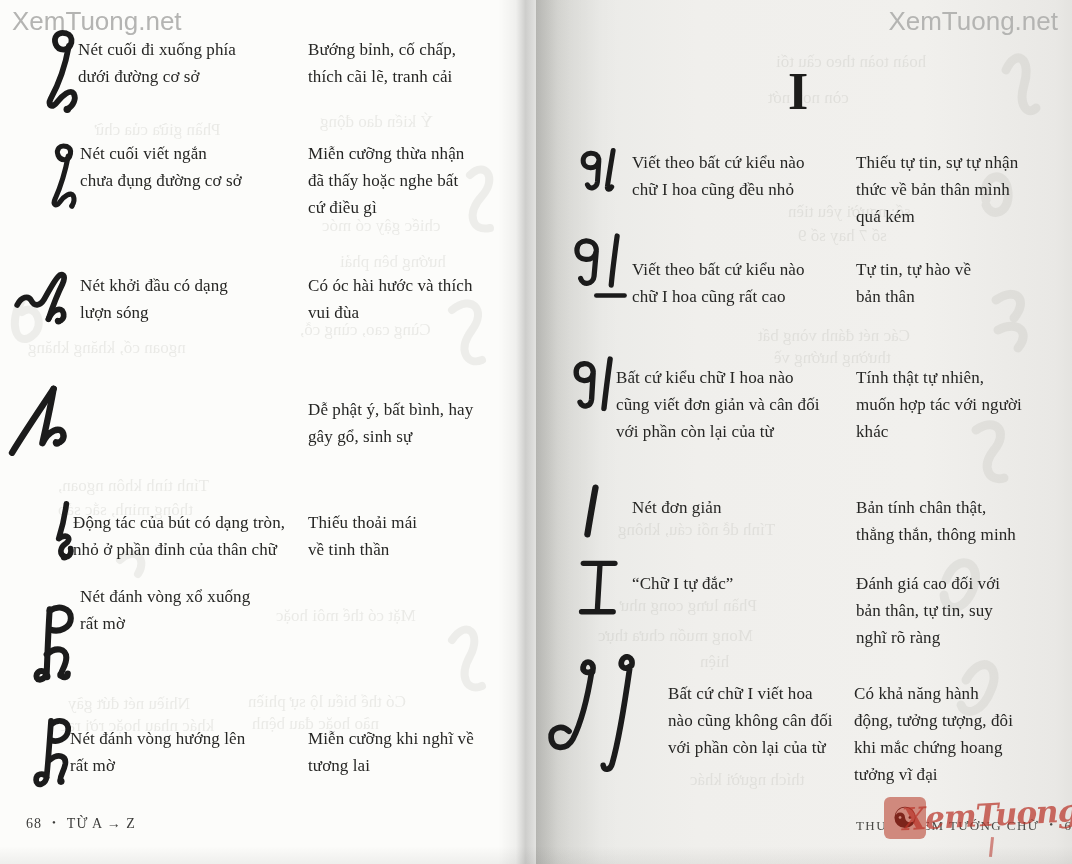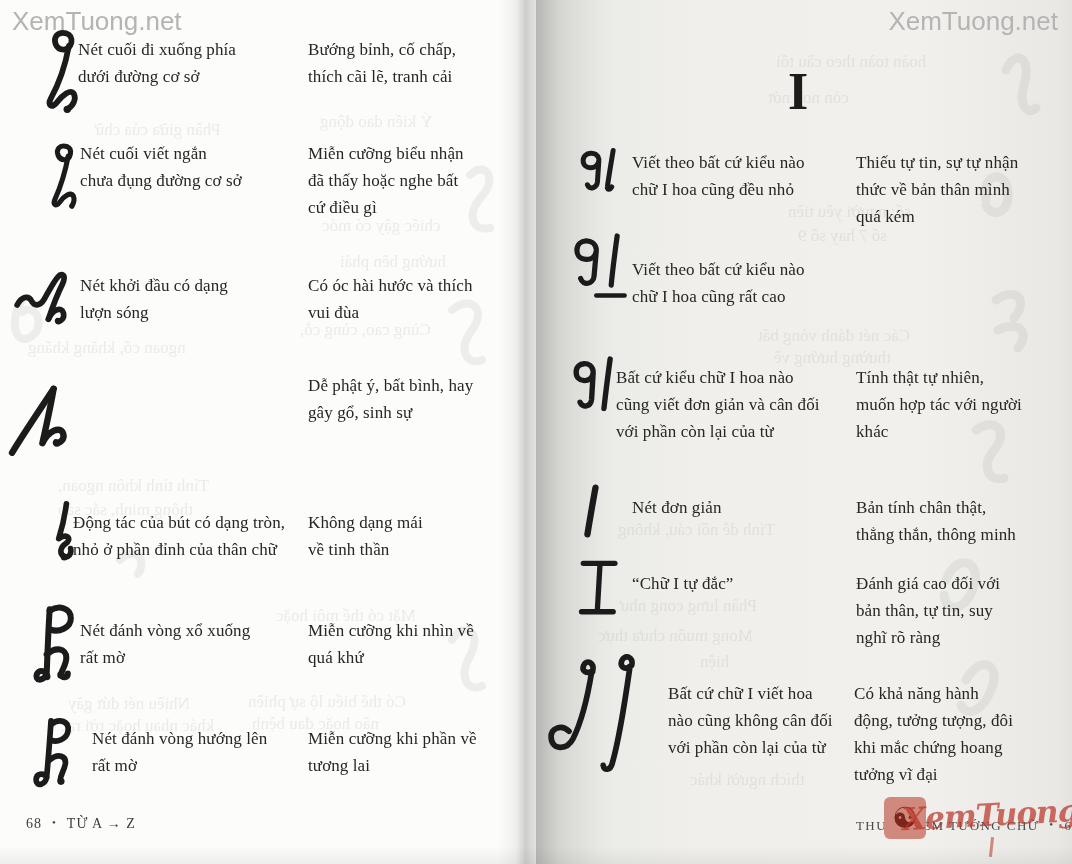--- a/index.html
+++ b/index.html
@@ -96,21 +96,21 @@
       <svg viewBox="0 0 80 100">
           <g fill="none" stroke="#1b1b1b" stroke-width="7" stroke-linecap="round" stroke-linejoin="round">
         <path d="M48,8 C38,5 33,12 36,20 C39,28 51,29 53,18 C54,12 51,9 48,8"></path>
         <path d="M50,21 C46,42 40,62 32,80 C28,88 33,92 38,85 C44,76 54,70 57,76 C59,81 57,87 55,90"></path>
       </g>
           <circle cx="55" cy="90" r="3.5" fill="#1b1b1b"></circle>
         </svg>
     </div>
     <div class="feature" style="left:80px;top:140px">Nét cuối viết ngắn
 chưa đụng đường cơ sở</div>
-    <div class="meaning" style="left:308px;top:140px">Miễn cưỡng biểu nhận
+    <div class="meaning" style="left:308px;top:140px">Miễn cưỡng thừa nhận
 đã thấy hoặc nghe bất
 cứ điều gì</div>
 
     <div class="glyph" style="left:12px;top:268px;width:80px;height:64px">
       <svg viewBox="0 0 110 90">
           <g fill="none" stroke="#1b1b1b" stroke-width="8" stroke-linecap="round" stroke-linejoin="round">
         <path d="M6,52 C12,40 22,38 26,46 C30,54 38,54 44,44 C52,30 60,14 66,10 C72,7 74,13 70,22 C62,38 54,60 50,72"></path>
         <path d="M50,72 C56,58 68,54 71,63 C73,70 68,76 63,74"></path>
       </g>
           <circle cx="64" cy="75" r="4.5" fill="#1b1b1b"></circle>
@@ -123,65 +123,63 @@
 
     <div class="glyph" style="left:8px;top:376px;width:88px;height:80px">
       <svg viewBox="0 0 110 100">
           <g fill="none" stroke="#1b1b1b" stroke-width="8" stroke-linecap="round" stroke-linejoin="round">
         <path d="M5,96 C22,68 44,36 57,16"></path>
         <path d="M57,16 C53,40 47,66 43,84 C51,68 65,62 69,72 C71,79 65,85 60,83"></path>
       </g>
           <circle cx="61" cy="84" r="4.5" fill="#1b1b1b"></circle>
         </svg>
     </div>
-    <div class="meaning" style="left:308px;top:372px">Dễ phật ý, bất bình, hay
+    <div class="meaning" style="left:308px;top:396px">Dễ phật ý, bất bình, hay
 gây gổ, sinh sự</div>
 
     <div class="glyph" style="left:30px;top:496px;width:56px;height:84px">
       <svg viewBox="0 0 80 110">
           <g fill="none" stroke="#1b1b1b" stroke-width="8" stroke-linecap="round" stroke-linejoin="round">
         <path d="M52,6 C50,22 46,40 41,56 C54,47 60,57 51,63 C43,68 42,77 48,81 C55,84 60,78 58,70"></path>
       </g>
           <circle cx="49" cy="82" r="5" fill="#1b1b1b"></circle>
         </svg>
     </div>
     <div class="feature" style="left:73px;top:509px">Động tác của bút có dạng tròn,
 nhỏ ở phần đỉnh của thân chữ</div>
-    <div class="meaning" style="left:308px;top:509px">Không dạng mái
+    <div class="meaning" style="left:308px;top:509px">Thiếu thoải mái
 về tinh thần</div>
 
     <div class="glyph" style="left:24px;top:604px;width:68px;height:92px">
       <svg viewBox="0 0 90 120">
           <g fill="none" stroke="#1b1b1b" stroke-width="8" stroke-linecap="round" stroke-linejoin="round">
         <path d="M34,8 C46,0 62,4 62,18 C62,31 46,37 35,33"></path>
         <path d="M34,6 C32,36 31,66 30,92 C24,103 14,100 17,92 C20,86 27,87 30,92"></path>
         <path d="M30,66 C42,55 56,58 56,70 C56,80 50,86 49,92 C51,98 58,97 58,91"></path>
       </g>
           <circle cx="30" cy="95" r="5" fill="#1b1b1b"></circle>
           <circle cx="49" cy="93" r="5" fill="#1b1b1b"></circle>
         </svg>
     </div>
-    <div class="feature" style="left:80px;top:617px">Nét đánh vòng xổ xuống
+    <div class="feature" style="left:80px;top:583px">Nét đánh vòng xổ xuống
 rất mờ</div>
-    <div class="meaning" style="left:308px;top:617px">Miễn cưỡng khi nhìn về
-quá khứ</div>
 
     <div class="glyph" style="left:24px;top:712px;width:64px;height:96px">
       <svg viewBox="0 0 90 120">
           <g fill="none" stroke="#1b1b1b" stroke-width="8" stroke-linecap="round" stroke-linejoin="round">
         <path d="M38,10 C50,0 64,6 62,19 C60,31 46,36 38,32"></path>
         <path d="M38,5 C36,34 34,62 32,82 C31,96 17,98 17,88 C17,79 27,77 32,84"></path>
         <path d="M36,60 C48,50 60,54 58,66 C56,76 51,82 51,88"></path>
       </g>
           <circle cx="52" cy="90" r="5" fill="#1b1b1b"></circle>
         </svg>
     </div>
-    <div class="feature" style="left:92px;top:725px">Nét đánh vòng hướng lên
+    <div class="feature" style="left:70px;top:725px">Nét đánh vòng hướng lên
 rất mờ</div>
-    <div class="meaning" style="left:308px;top:725px">Miễn cưỡng khi phần về
+    <div class="meaning" style="left:308px;top:725px">Miễn cưỡng khi nghĩ về
 tương lai</div>
 
     <div class="footer" style="left:26px;top:816px"><span>68</span><span class="sep">•</span><span>TỪ A → Z</span></div>
   </div>
 
   <div class="page right">
     <div class="wm-top tr">XemTuong.net</div>
 
     <div class="ghost" style="left:240px;top:52px">hoàn toàn theo cầu tối</div>
     <div class="ghost" style="left:232px;top:88px">còn non nớt</div>
@@ -227,20 +225,22 @@
       <svg viewBox="0 0 90 110">
           <g fill="none" stroke="#1b1b1b" stroke-width="7" stroke-linecap="round" stroke-linejoin="round">
         <path d="M36,26 C34,10 10,11 10,27 C10,43 34,44 36,28 L33,62 C32,73 18,75 15,65"></path>
         <path d="M64,8 C61,30 58,52 56,74"></path>
         <path d="M36,88 L74,88" stroke-width="6"></path>
       </g>
         </svg>
     </div>
     <div class="feature" style="left:96px;top:256px">Viết theo bất cứ kiểu nào
 chữ I hoa cũng rất cao</div>
+    <div class="meaning" style="left:320px;top:256px">Tự tin, tự hào về
+bản thân</div>
 
     <div class="glyph" style="left:34px;top:354px;width:54px;height:78px">
       <svg viewBox="0 0 70 100">
           <g fill="none" stroke="#1b1b1b" stroke-width="7" stroke-linecap="round" stroke-linejoin="round">
         <path d="M30,22 C28,8 8,9 8,23 C8,37 28,38 30,24 L28,58 C27,68 16,70 13,62"></path>
         <path d="M52,6 C49,28 46,52 44,70"></path>
       </g>
         </svg>
     </div>
     <div class="feature" style="left:80px;top:364px">Bất cứ kiểu chữ I hoa nào

